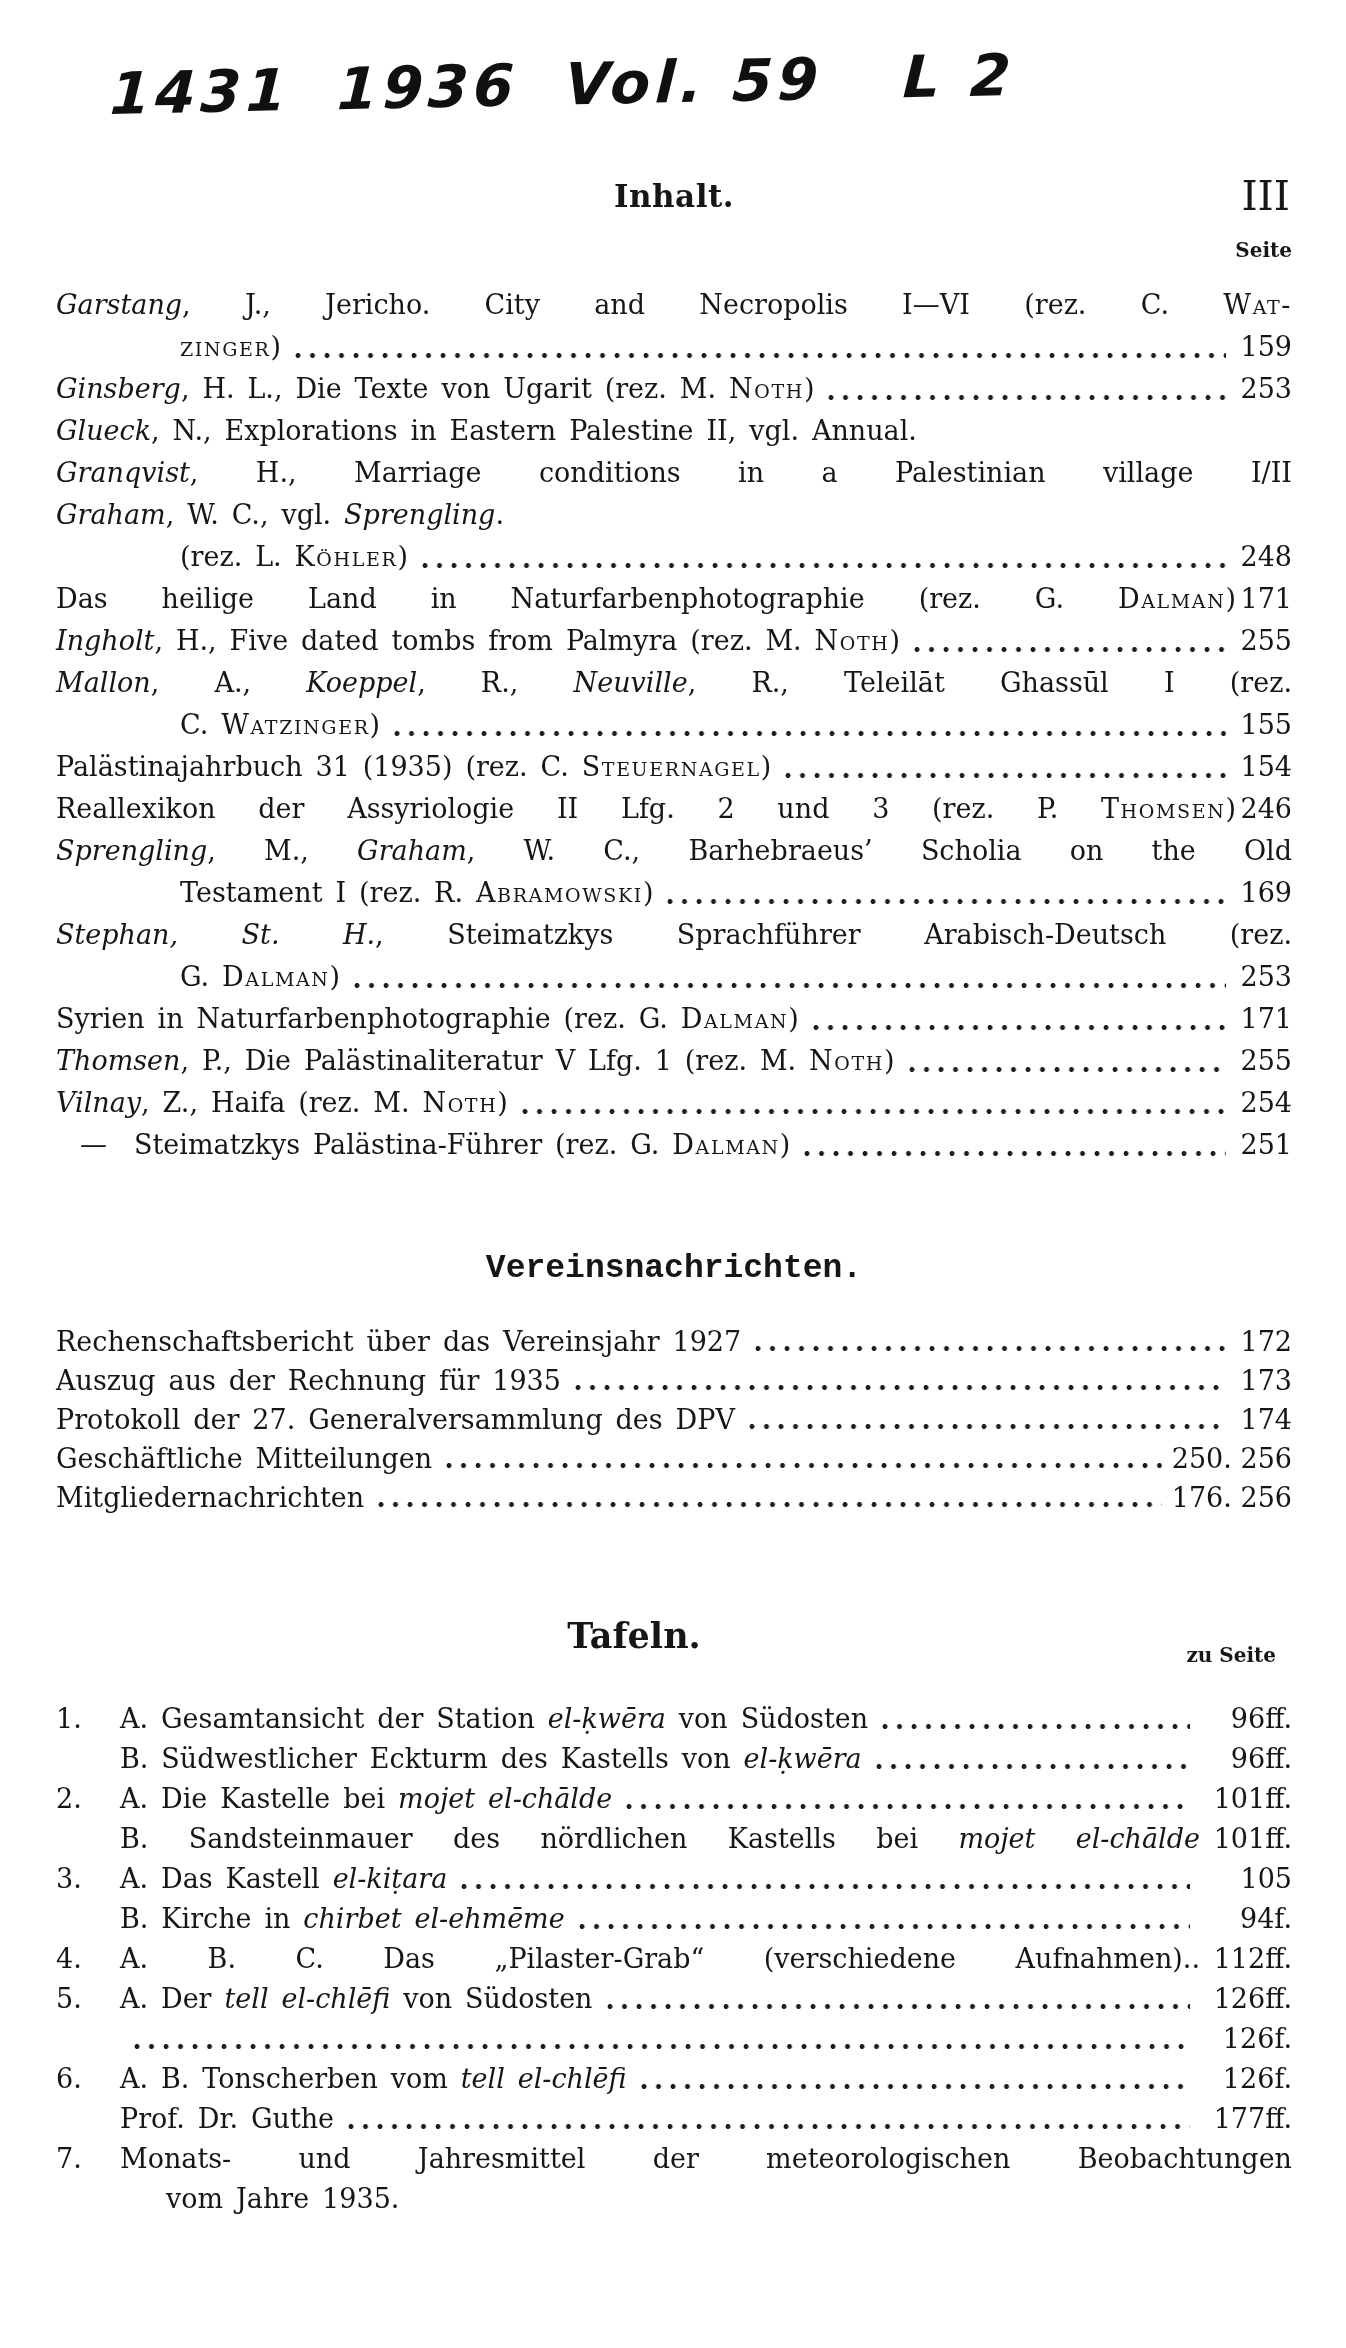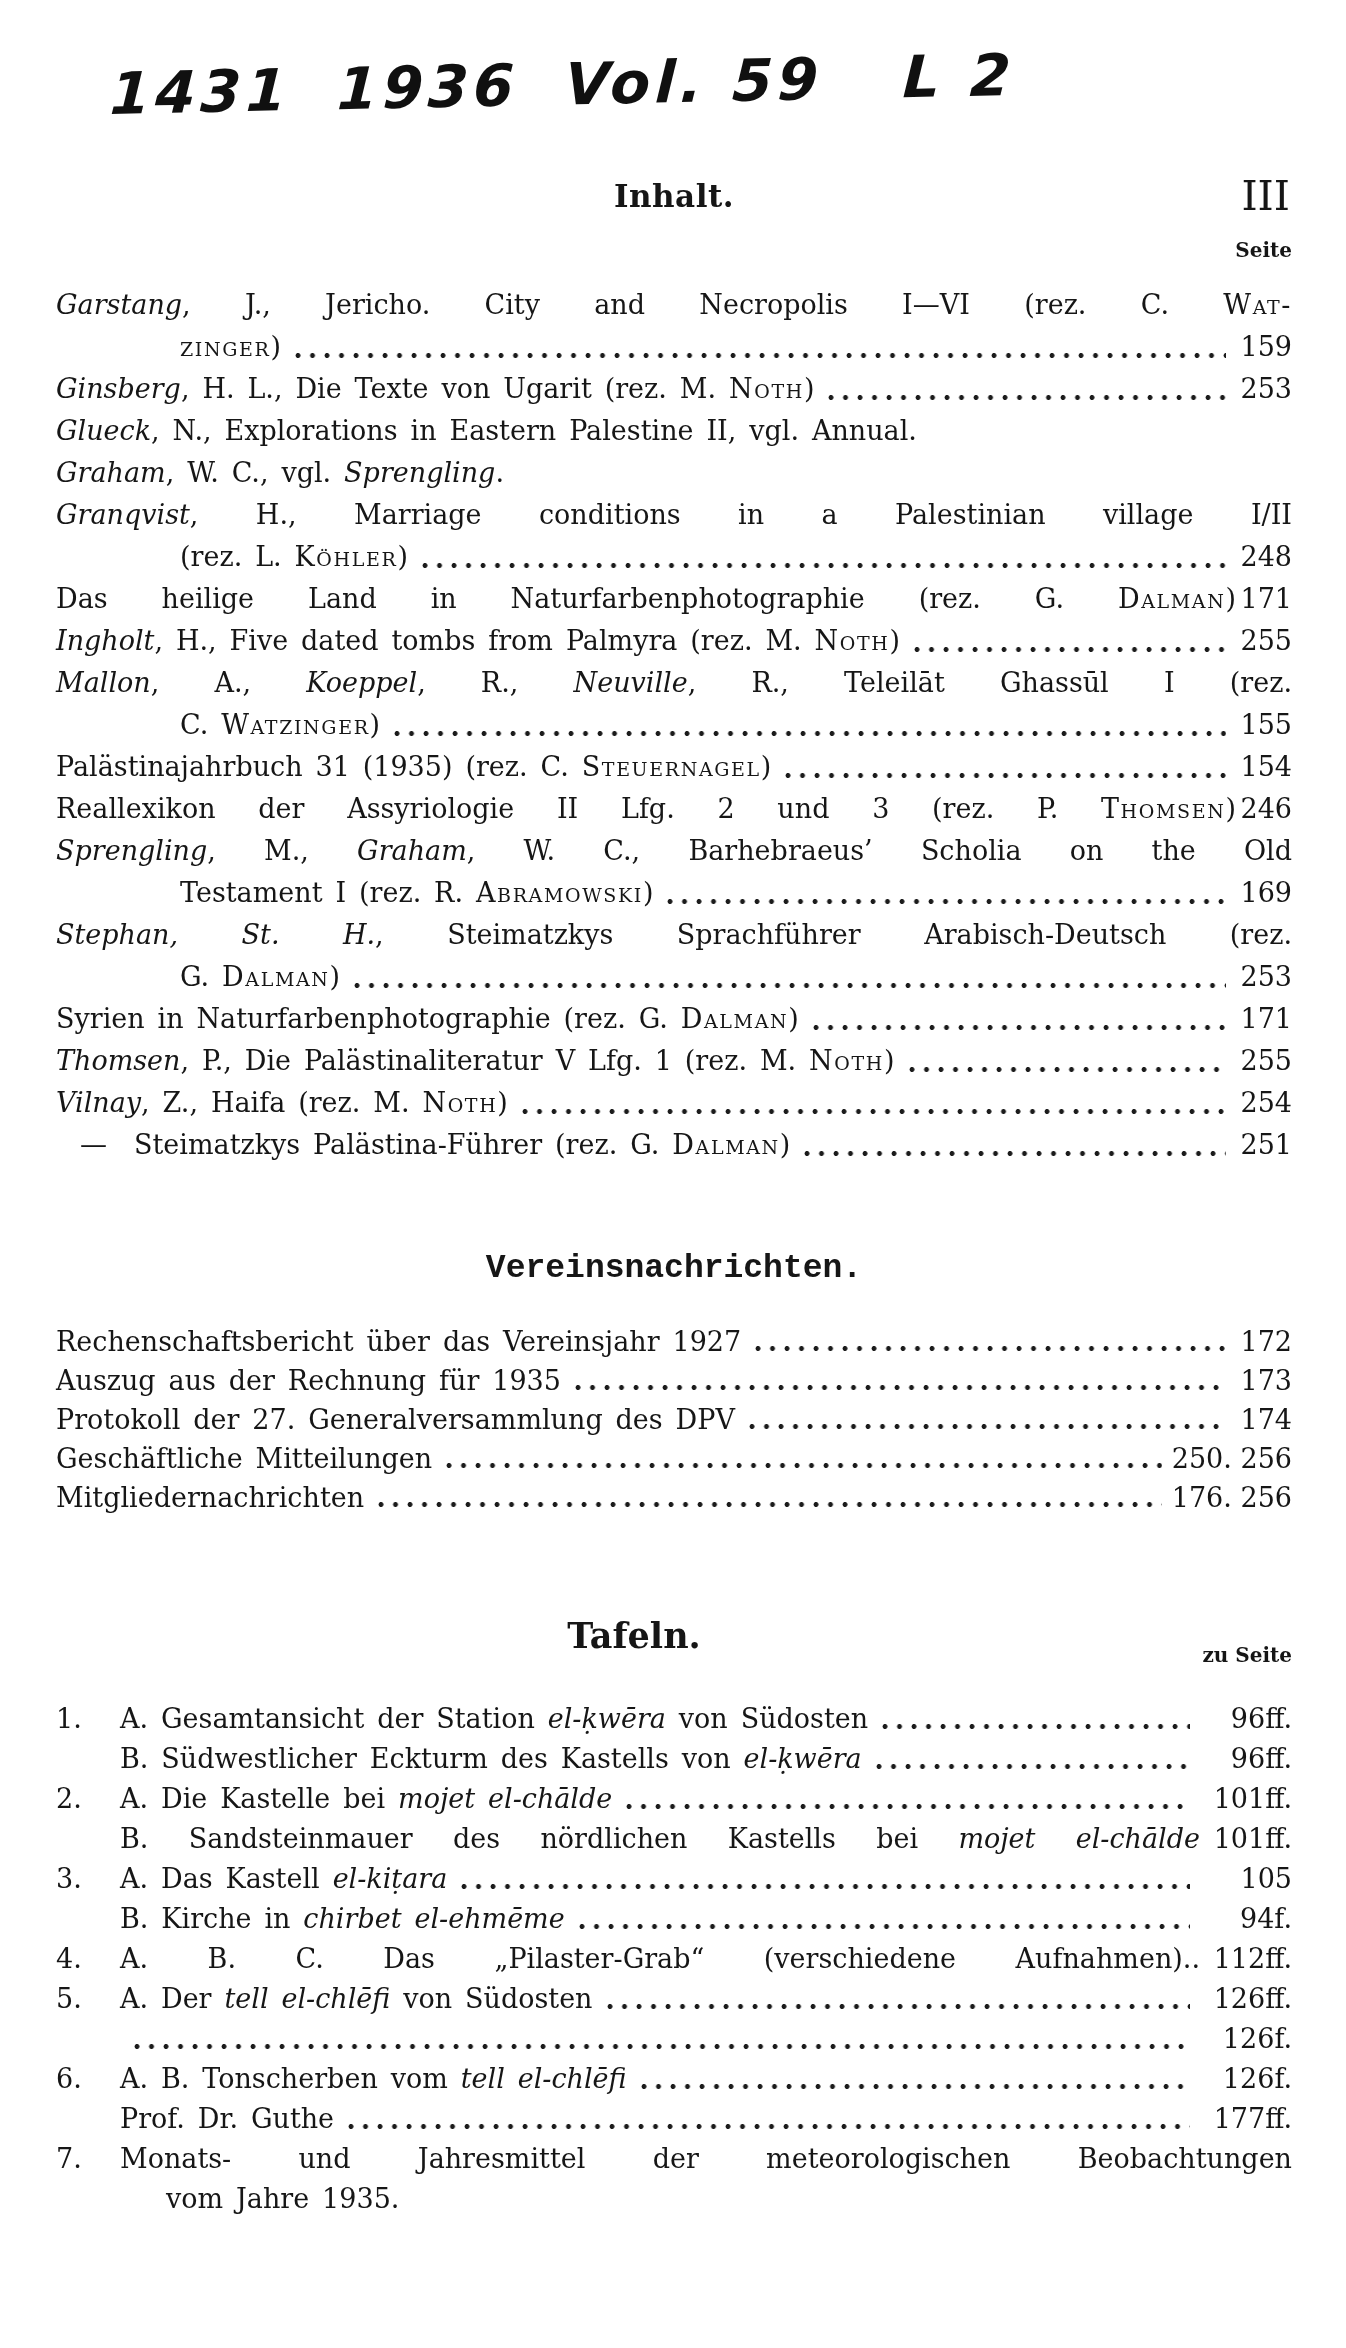--- a/index.html
+++ b/index.html
@@ -57,21 +57,21 @@
   .toc .line { line-height: 42px; }
   .toc .ind1 { padding-left: 124px; }
   .toc .ind2 { padding-left: 24px; }
 
   .vtitle { text-align: center; font-size: 33px; font-weight: bold; margin: 80px 0 0 0; line-height: 46px; font-family: Liberation Mono, monospace; }
   .verein { margin-top: 30px; font-size: 27px; }
   .verein .line { line-height: 39px; }
 
   .tafeln-head { position: relative; margin-top: 98px; text-align: center; height: 52px; }
   .ttitle { font-size: 35px; font-weight: bold; margin: 0; display: inline-block; transform: translateX(-40px); }
-  .zuseite { position: absolute; right: 0; bottom: 0; font-size: 20px; font-weight: bold; }
+  .zuseite { position: absolute; right: 16px; bottom: 0; font-size: 20px; font-weight: bold; }
 
   .tafeln { margin-top: 32px; font-size: 27px; }
   .tafeln .line { line-height: 40px; }
   .tafeln .num { flex: 0 0 64px; }
   .tafeln .ind1 .text { padding-left: 46px; }
   .tafeln .pg { min-width: 92px; }
 
   .s-n { }
   .s-i { font-style: italic; }
   .s-sc { font-variant: small-caps; letter-spacing: 0.06em; }
@@ -107,25 +107,25 @@
           <span class="pg">159</span>
         </div>
         <div class="line">
           <span class="text"><span class="s-i">Ginsberg</span><span class="s-n">, H. L.,  Die Texte von Ugarit (rez. M. </span><span class="s-sc">Noth</span><span class="s-n">)</span></span>
           <span class="leader"></span>
           <span class="pg">253</span>
         </div>
         <div class="line">
           <span class="text"><span class="s-i">Glueck</span><span class="s-n">, N., Explorations in Eastern Palestine II, vgl. Annual.</span></span>
         </div>
+        <div class="line just">
+          <span class="text"><span class="s-i">Granqvist</span><span class="s-n">, H., Marriage conditions in a Palestinian village I/II</span></span>
+        </div>
         <div class="line">
           <span class="text"><span class="s-i">Graham</span><span class="s-n">, W. C., vgl. </span><span class="s-i">Sprengling</span><span class="s-n">.</span></span>
-        </div>
-        <div class="line just">
-          <span class="text"><span class="s-i">Granqvist</span><span class="s-n">, H., Marriage conditions in a Palestinian village I/II</span></span>
         </div>
         <div class="line ind1">
           <span class="text"><span class="s-n">(rez. L. </span><span class="s-sc">Köhler</span><span class="s-n">)</span></span>
           <span class="leader"></span>
           <span class="pg">248</span>
         </div>
         <div class="line just">
           <span class="text"><span class="s-n">Das heilige Land in Naturfarbenphotographie (rez. G. </span><span class="s-sc">Dalman</span><span class="s-n">)</span></span>
           <span class="pg">171</span>
         </div>

